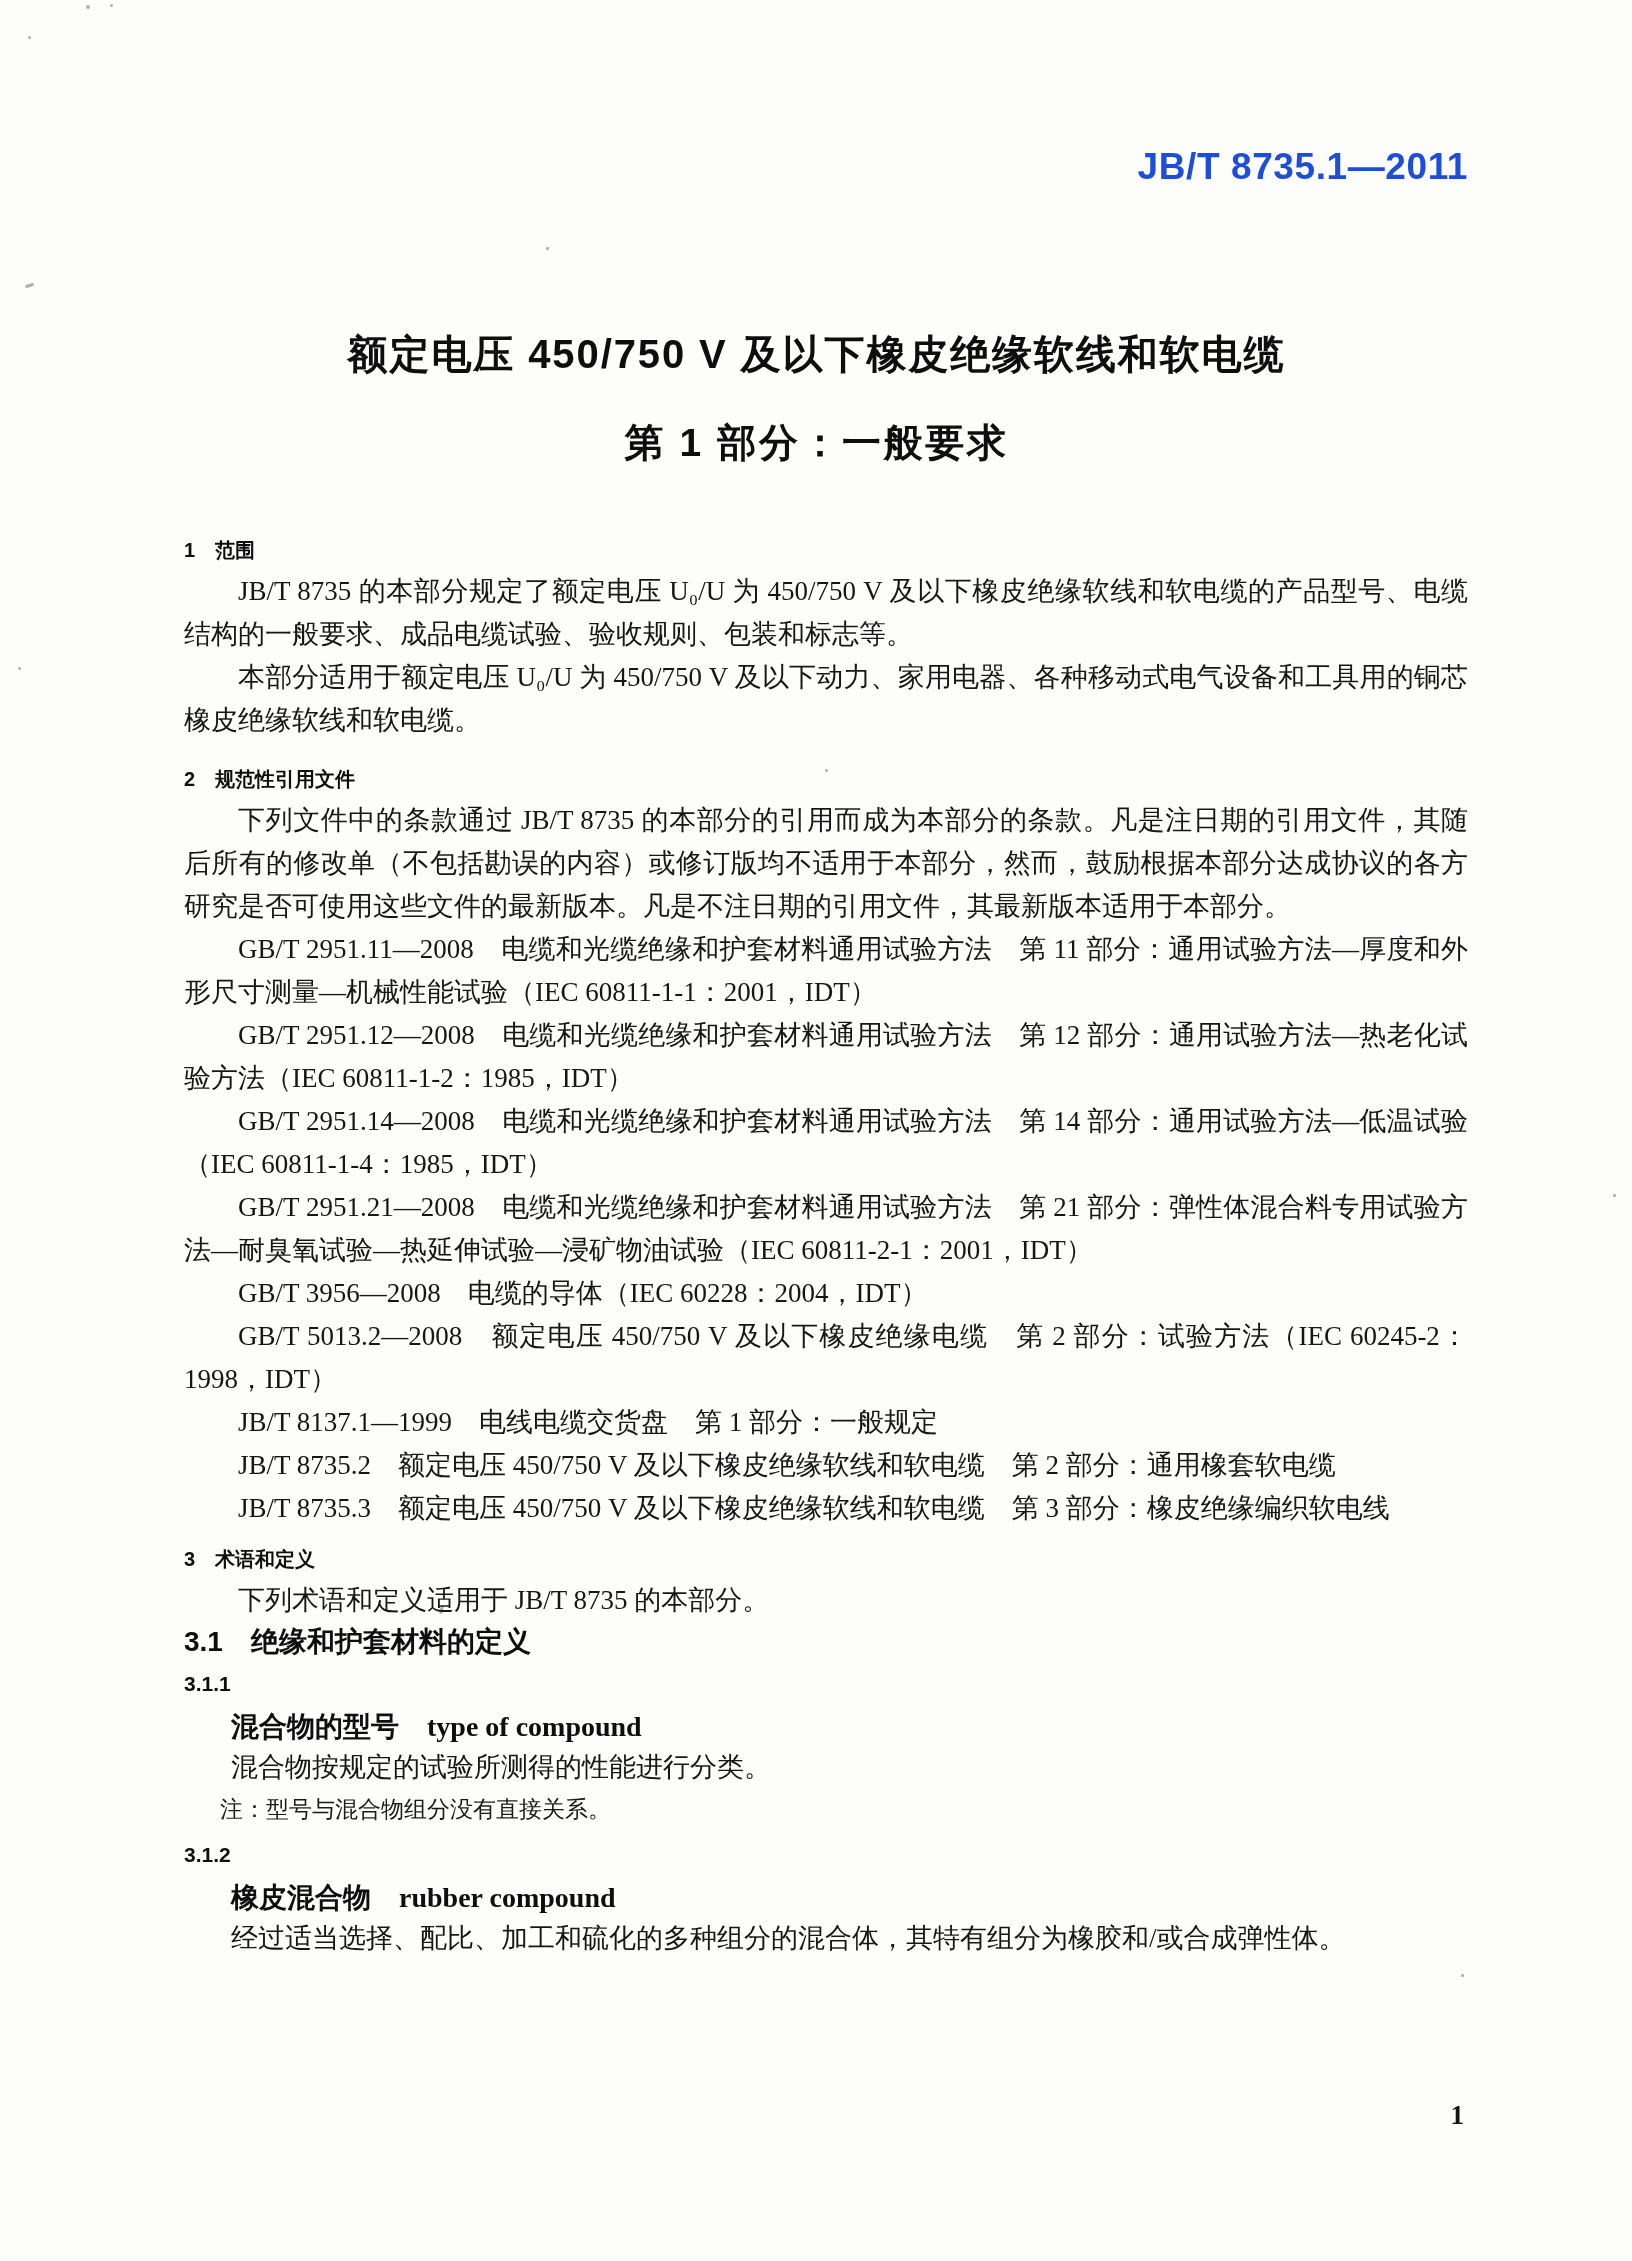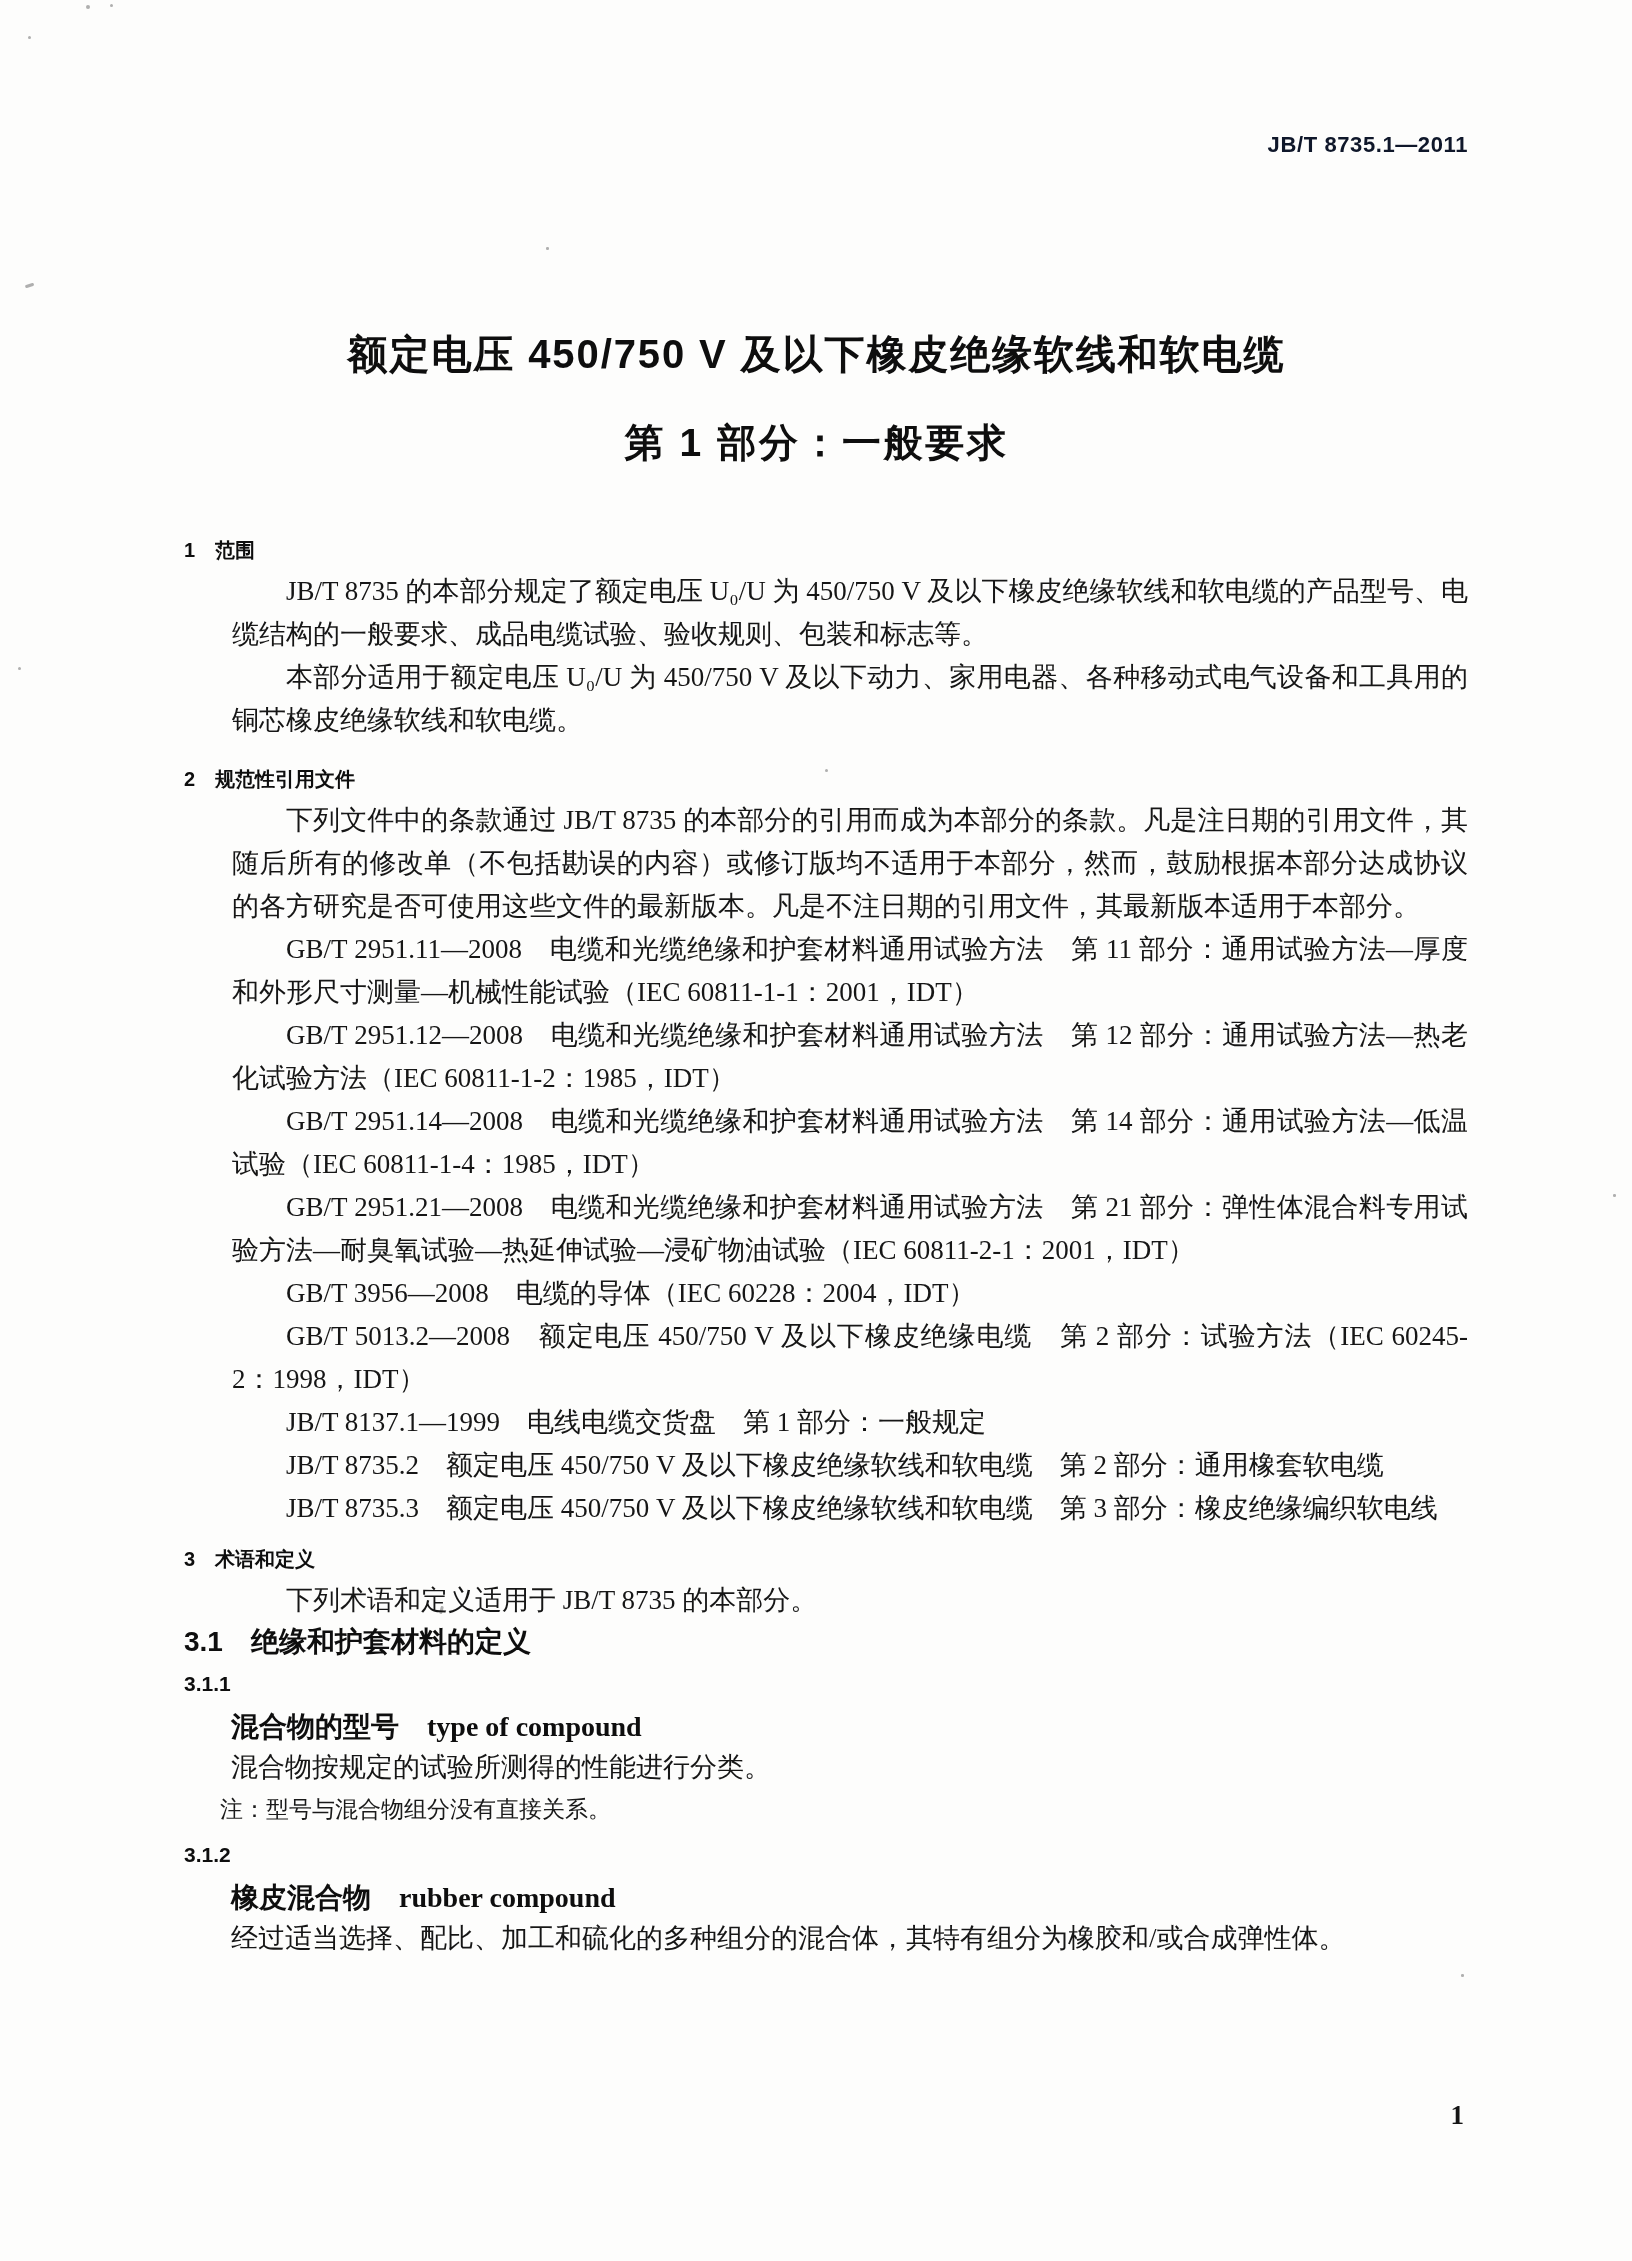--- a/index.html
+++ b/index.html
@@ -12,27 +12,27 @@
     width: 1633px;
     height: 2261px;
     margin: 0 auto;
     background: #fdfdfc;
     color: #151515;
     font-family: "Liberation Serif", serif;
     overflow: hidden;
   }
   .doc-number {
     position: absolute;
-    top: 132px;
+    top: 146px;
     right: 165px;
     font-family: "Liberation Sans", sans-serif;
     font-weight: 700;
-    font-size: 22px;
+    font-size: 37px;
     letter-spacing: 0.6px;
-    color: #0f172a;
+    color: #1d4ed8;
   }
   .title-block {
     position: absolute;
     top: 327px;
     left: 0;
     width: 100%;
     text-align: center;
   }
   .title-line1 {
     font-family: "Liberation Sans", sans-serif;
@@ -65,21 +65,21 @@
   }
   .h2-gap { margin-top: 17px; }
   .h3-gap { margin-top: 9px; }
   p.body {
     margin: 0;
     font-size: 27px;
     line-height: 43px;
     text-align: justify;
     color: #161616;
   }
-  p.indent { text-indent: 2em; margin-left: 48px; }
+  p.indent { text-indent: 2em; }
   .p1-gap { margin-top: 17px; }
   .intro-gap { margin-top: 52px; }
   .after-h3-gap { margin-top: 11.6px; }
   .sub-heading {
     margin: 0;
     font-family: "Liberation Sans", sans-serif;
     font-weight: 700;
     font-size: 28px;
     line-height: 40px;
     color: #0e0e0e;

